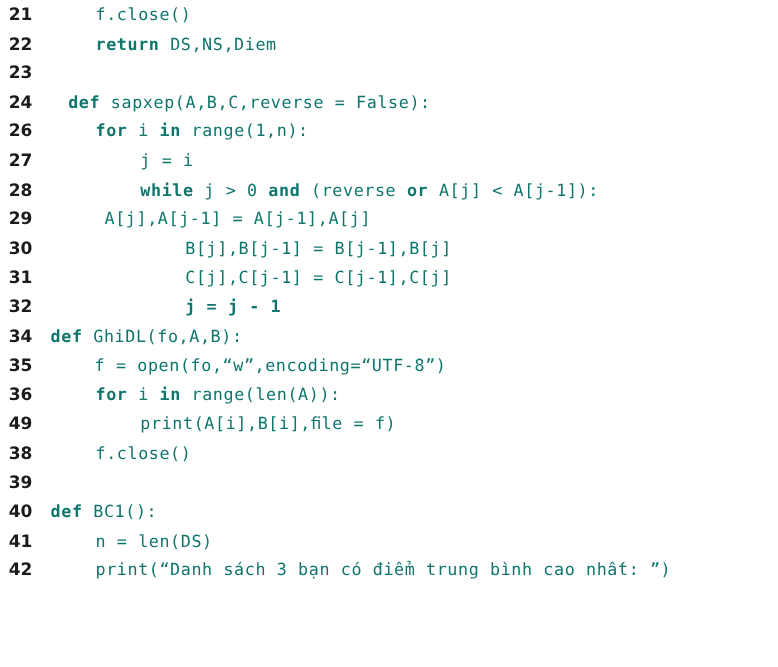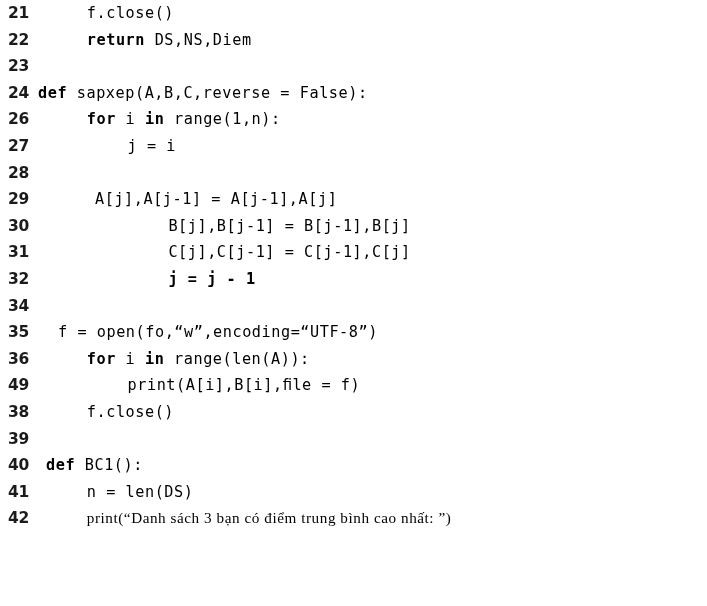--- a/index.html
+++ b/index.html
@@ -38,48 +38,48 @@
     font-family: "DejaVu Sans", "Liberation Sans", sans-serif;
     font-size: 15.5px;
     font-weight: 700;
     color: #1b1b1b;
     letter-spacing: -0.2px;
   }
   .line-code {
     display: inline-block;
     font-family: "DejaVu Sans Mono", "Liberation Mono", monospace;
     font-size: 15.2px;
-    color: #000000;
+    color: #0f766e;
     white-space: pre;
     letter-spacing: 0.55px;
   }
   .line-code b {
     font-weight: 700;
   }
   .line-code .kw {
     font-weight: 700;
   }
 </style>
 </head>
 <body>
 
 <div id="code-listing">
     <div class="code-line"><span class="line-number">21</span><span class="line-code" style="margin-left: 48.8px;"><span>f.close()</span></span></div>
     <div class="code-line"><span class="line-number">22</span><span class="line-code" style="margin-left: 48.8px;"><b class="kw">return</b><span> DS,NS,Diem</span></span></div>
     <div class="code-line"><span class="line-number">23</span><span class="line-code" style="margin-left: 8px;"></span></div>
-    <div class="code-line"><span class="line-number">24</span><span class="line-code" style="margin-left: 0;"><b class="kw">def</b><span> sapxep(A,B,C,reverse = False):</span></span></div>
+    <div class="code-line"><span class="line-number">24</span><span class="line-code" style="margin-left: 24px;"><b class="kw">def</b><span> sapxep(A,B,C,reverse = False):</span></span></div>
     <div class="code-line"><span class="line-number">26</span><span class="line-code" style="margin-left: 48.8px;"><b class="kw">for</b><span> i </span><b class="kw">in</b><span> range(1,n):</span></span></div>
     <div class="code-line"><span class="line-number">27</span><span class="line-code" style="margin-left: 89.6px;"><span>j = i</span></span></div>
-    <div class="code-line"><span class="line-number">28</span></div>
+    <div class="code-line"><span class="line-number">28</span><span class="line-code" style="margin-left: 89.6px;"><b class="kw">while</b><span> j &gt; 0 </span><b class="kw">and</b><span> (reverse </span><b class="kw">or</b><span> A[j] &lt; A[j-1]):</span></span></div>
     <div class="code-line"><span class="line-number">29</span><span class="line-code" style="margin-left: 57px;"><span>A[j],A[j-1] = A[j-1],A[j]</span></span></div>
     <div class="code-line"><span class="line-number">30</span><span class="line-code" style="margin-left: 130.4px;"><span>B[j],B[j-1] = B[j-1],B[j]</span></span></div>
     <div class="code-line"><span class="line-number">31</span><span class="line-code" style="margin-left: 130.4px;"><span>C[j],C[j-1] = C[j-1],C[j]</span></span></div>
     <div class="code-line"><span class="line-number">32</span><span class="line-code" style="margin-left: 130.4px; font-weight: bold;"><span>j = j - 1</span></span></div>
-    <div class="code-line"><span class="line-number">34</span></div>
-    <div class="code-line"><span class="line-number">35</span><span class="line-code" style="margin-left: 20px;"><span>f = open(fo,“w”,encoding=“UTF-8”)</span></span></div>
+    <div class="code-line"><span class="line-number">34</span><span class="line-code" style="margin-left: 8px;"><b class="kw">def</b><span> GhiDL(fo,A,B):</span></span></div>
+    <div class="code-line"><span class="line-number">35</span><span class="line-code" style="margin-left: 48px;"><span>f = open(fo,“w”,encoding=“UTF-8”)</span></span></div>
     <div class="code-line"><span class="line-number">36</span><span class="line-code" style="margin-left: 48.8px;"><b class="kw">for</b><span> i </span><b class="kw">in</b><span> range(len(A)):</span></span></div>
     <div class="code-line"><span class="line-number">49</span><span class="line-code" style="margin-left: 89.6px;"><span>print(A[i],B[i],ﬁle = f)</span></span></div>
     <div class="code-line"><span class="line-number">38</span><span class="line-code" style="margin-left: 48.8px;"><span>f.close()</span></span></div>
     <div class="code-line"><span class="line-number">39</span><span class="line-code" style="margin-left: 8px;"></span></div>
     <div class="code-line"><span class="line-number">40</span><span class="line-code" style="margin-left: 8px;"><b class="kw">def</b><span> BC1():</span></span></div>
     <div class="code-line"><span class="line-number">41</span><span class="line-code" style="margin-left: 48.8px;"><span>n = len(DS)</span></span></div>
-    <div class="code-line"><span class="line-number">42</span><span class="line-code" style="margin-left: 48.8px; font-family: Liberation Serif, serif;"><span>print(“Danh sách 3 bạn có điểm trung bình cao nhất: ”)</span></span></div>
+    <div class="code-line"><span class="line-number">42</span><span class="line-code" style="margin-left: 48.8px;"><span>print(“Danh sách 3 bạn có điểm trung bình cao nhất: ”)</span></span></div>
   </div>
 
 </body></html>

